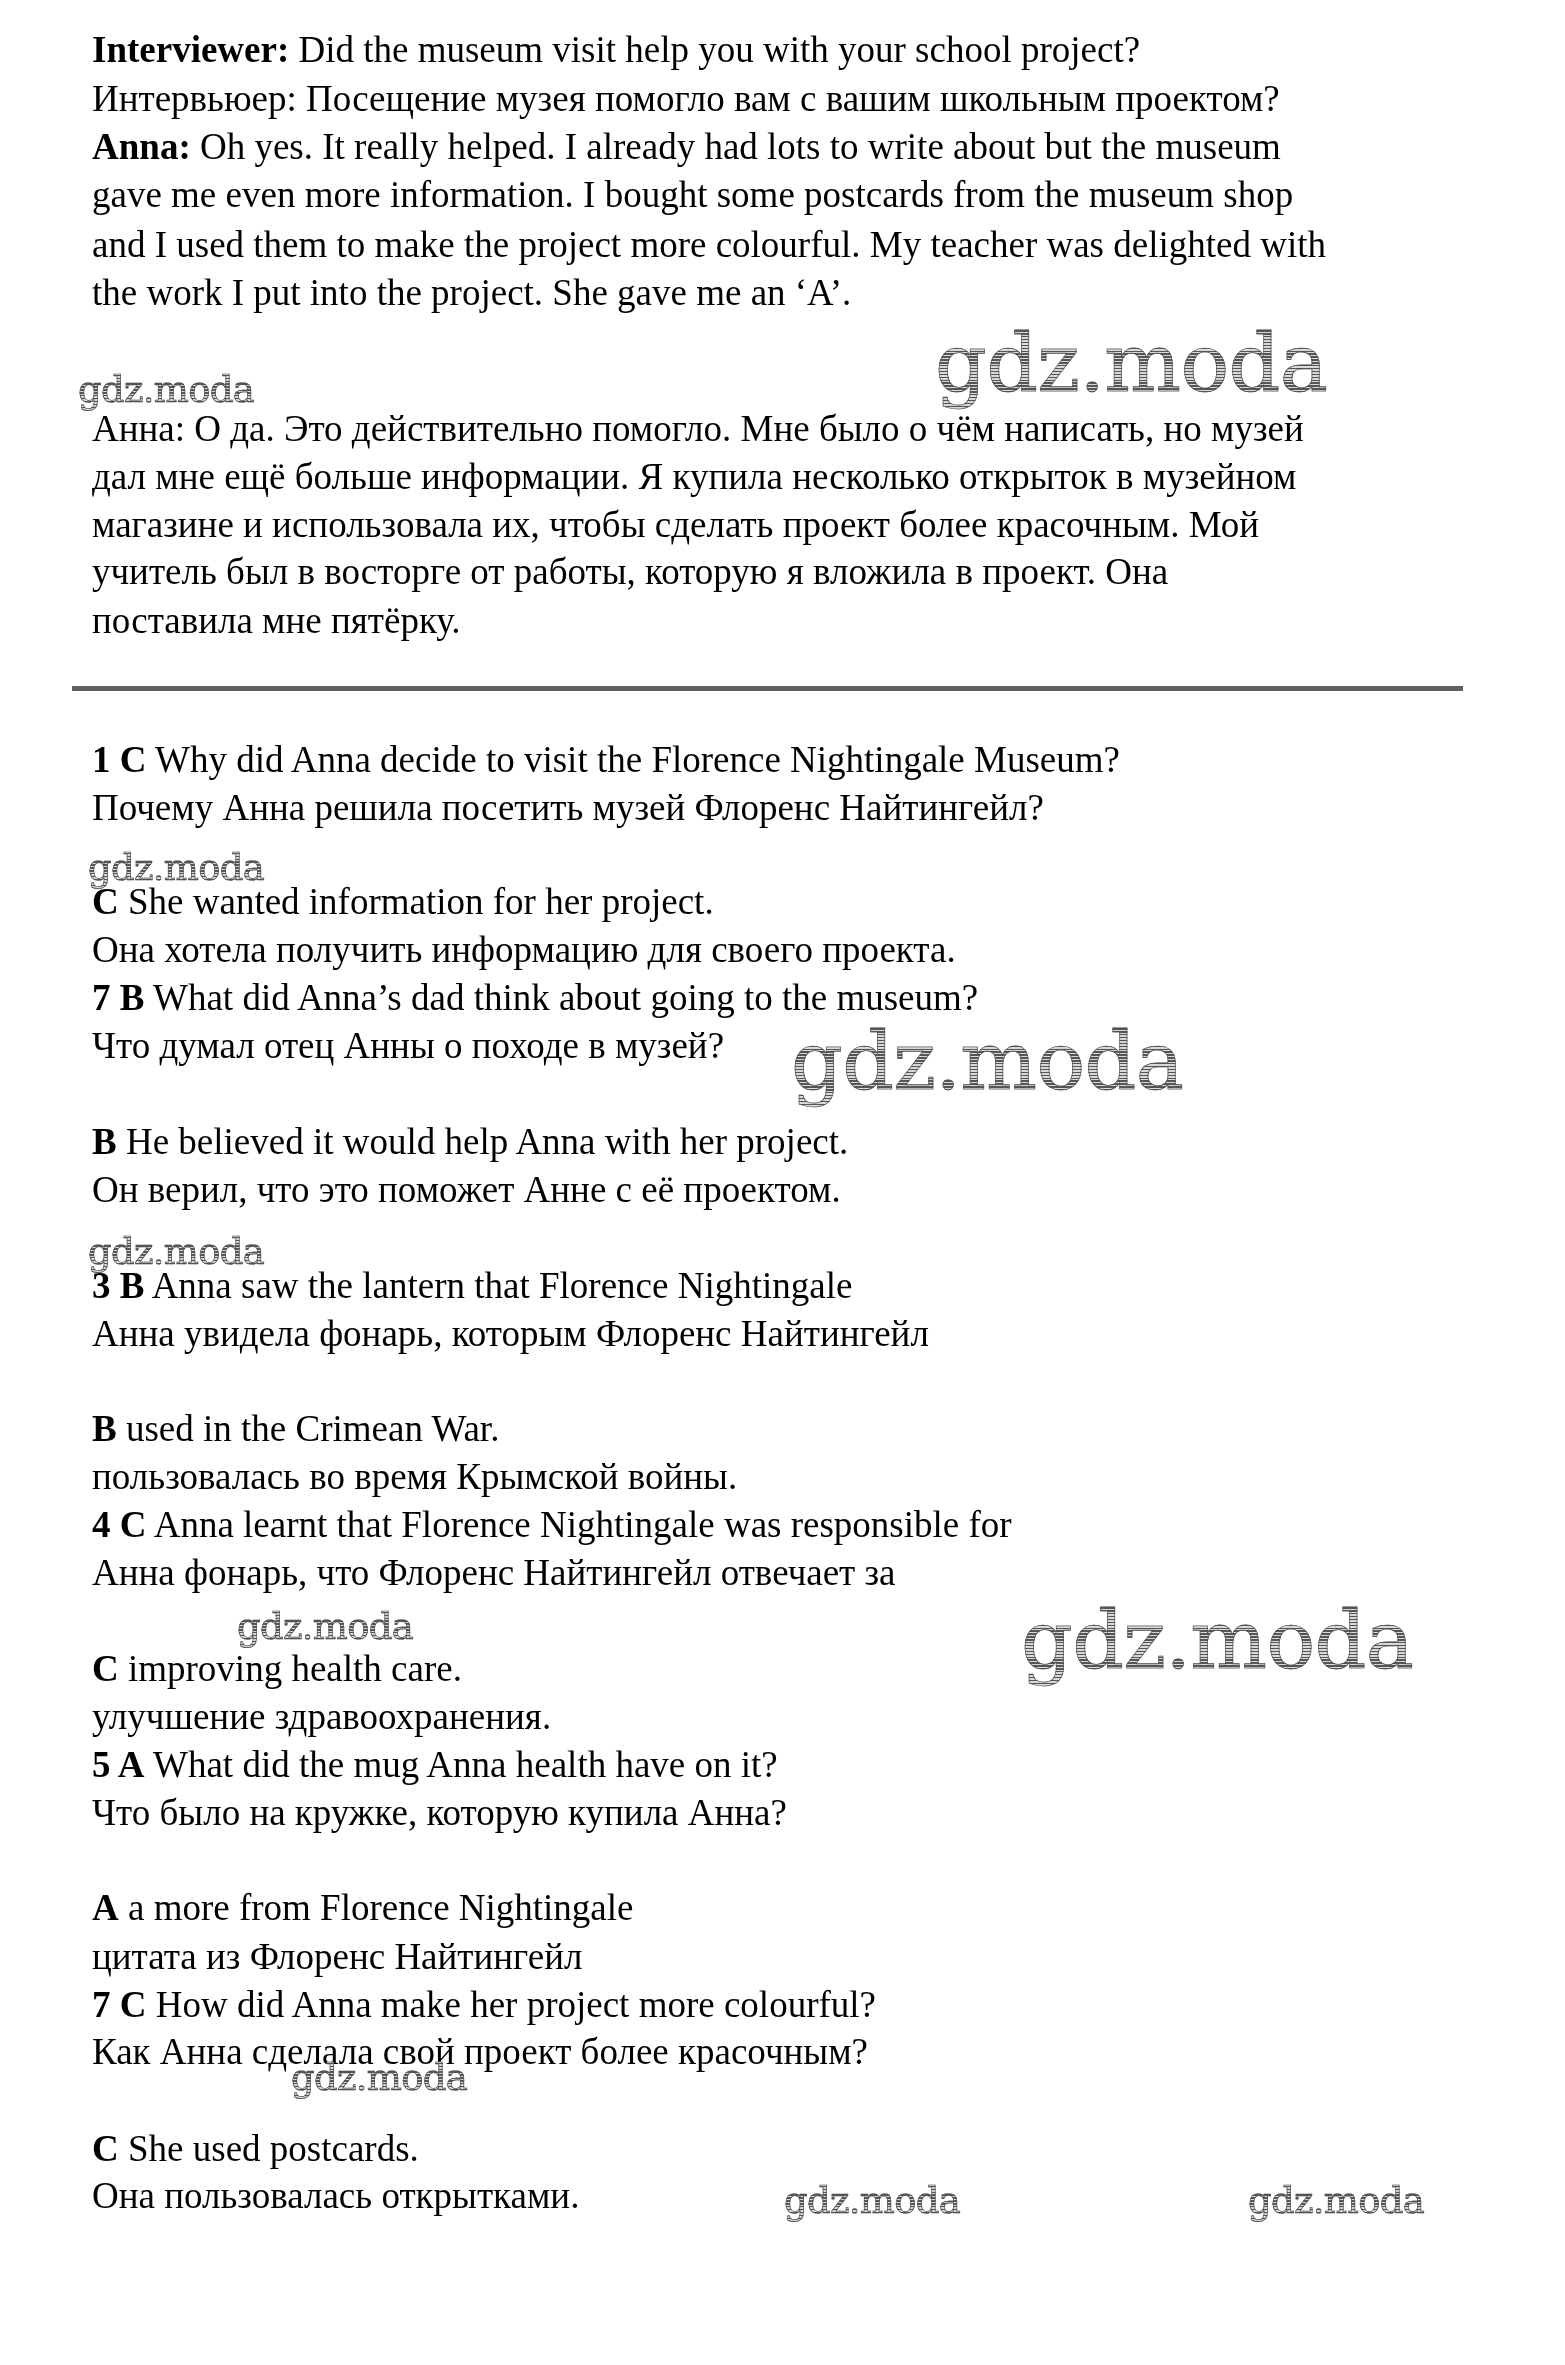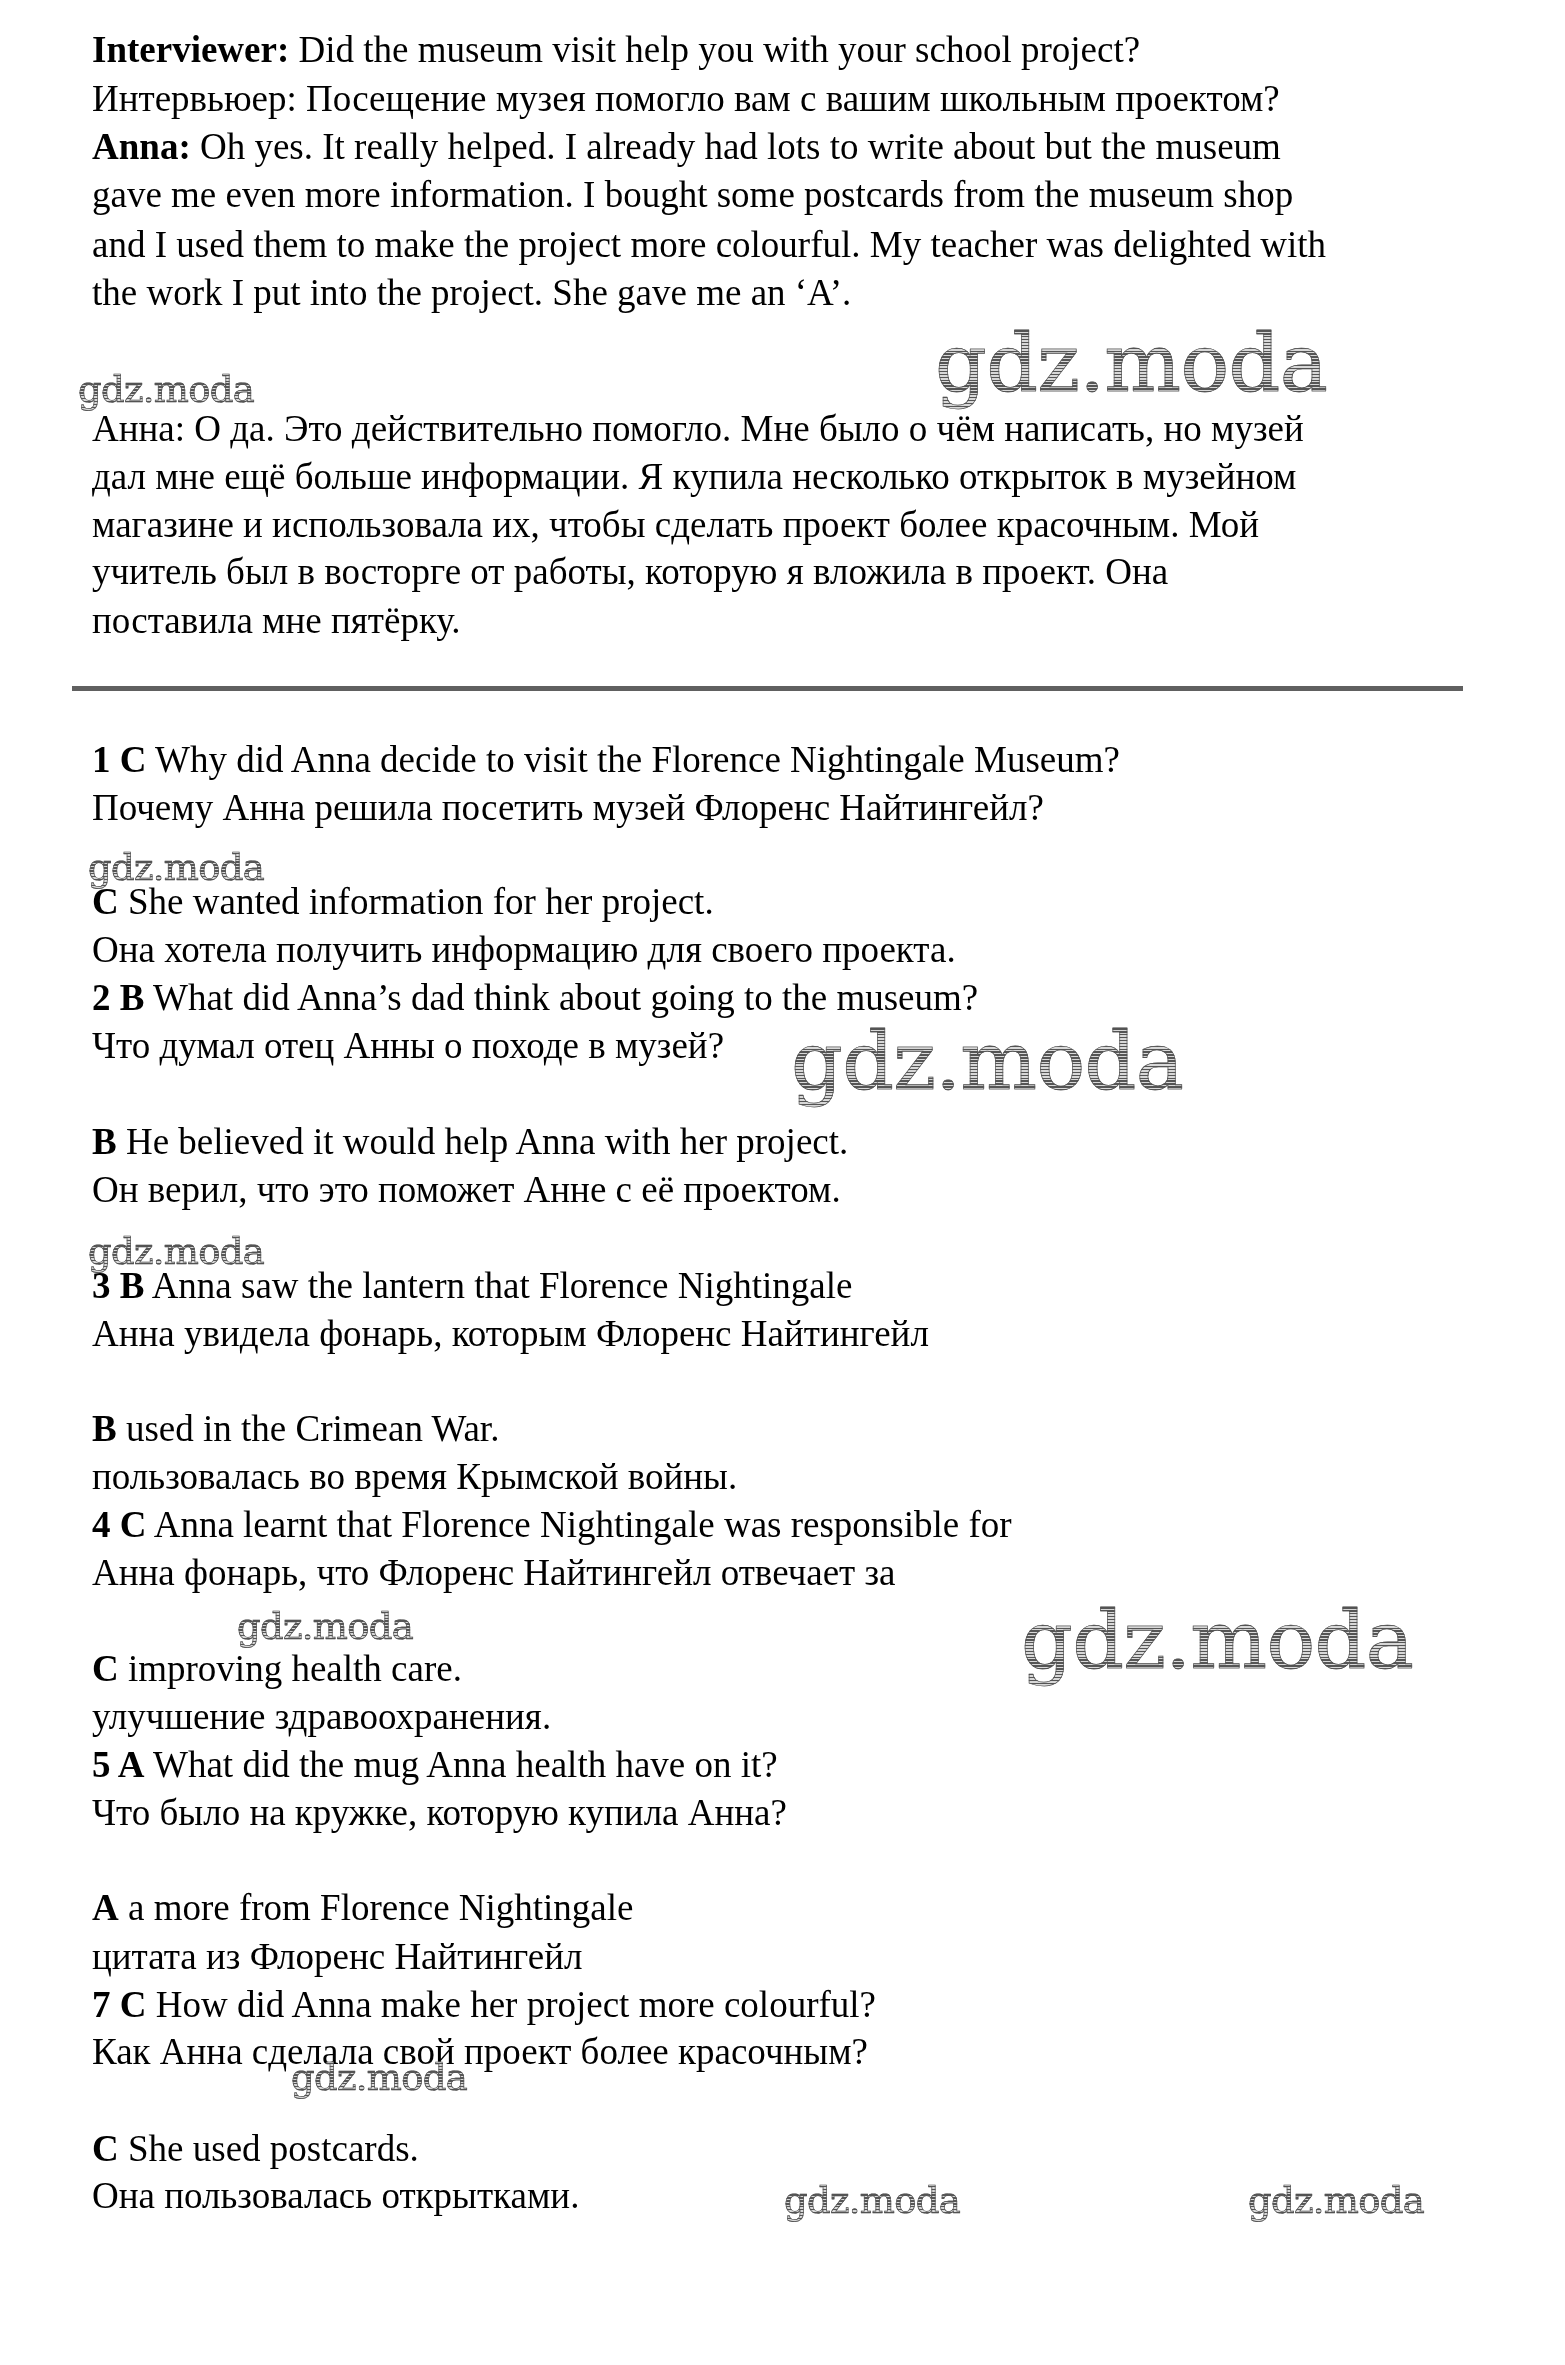--- a/index.html
+++ b/index.html
@@ -32,21 +32,21 @@
 <div class="line" style="top:582px">учитель был в восторге от работы, которую я вложила в проект. Она</div>
 <div class="line" style="top:631px">поставила мне пятёрку.</div>
 
 <div class="rule"></div>
 
 <div class="line" style="top:770px"><b>1 C</b><span> Why did Anna decide to visit the Florence Nightingale Museum?</span></div>
 <div class="line" style="top:818px">Почему Анна решила посетить музей Флоренс Найтингейл?</div>
 <div class="line" style="top:912px"><b>C</b><span> She wanted information for her project.</span></div>
 <div class="line" style="top:960px">Она хотела получить информацию для своего проекта.</div>
 
-<div class="line" style="top:1008px"><b>2 B</b><span> What did Anna’s dad think about going to the museum?</span></div>
+<div class="line" style="top:1008px"><b>7 B</b><span> What did Anna’s dad think about going to the museum?</span></div>
 <div class="line" style="top:1056px">Что думал отец Анны о походе в музей?</div>
 <div class="line" style="top:1152px"><b>B</b><span> He believed it would help Anna with her project.</span></div>
 <div class="line" style="top:1200px">Он верил, что это поможет Анне с её проектом.</div>
 
 <div class="line" style="top:1296px"><b>3 B</b><span> Anna saw the lantern that Florence Nightingale</span></div>
 <div class="line" style="top:1344px">Анна увидела фонарь, которым Флоренс Найтингейл</div>
 <div class="line" style="top:1439px"><b>B</b><span> used in the Crimean War.</span></div>
 <div class="line" style="top:1487px">пользовалась во время Крымской войны.</div>
 
 <div class="line" style="top:1535px"><b>4 C</b><span> Anna learnt that Florence Nightingale was responsible for</span></div>

